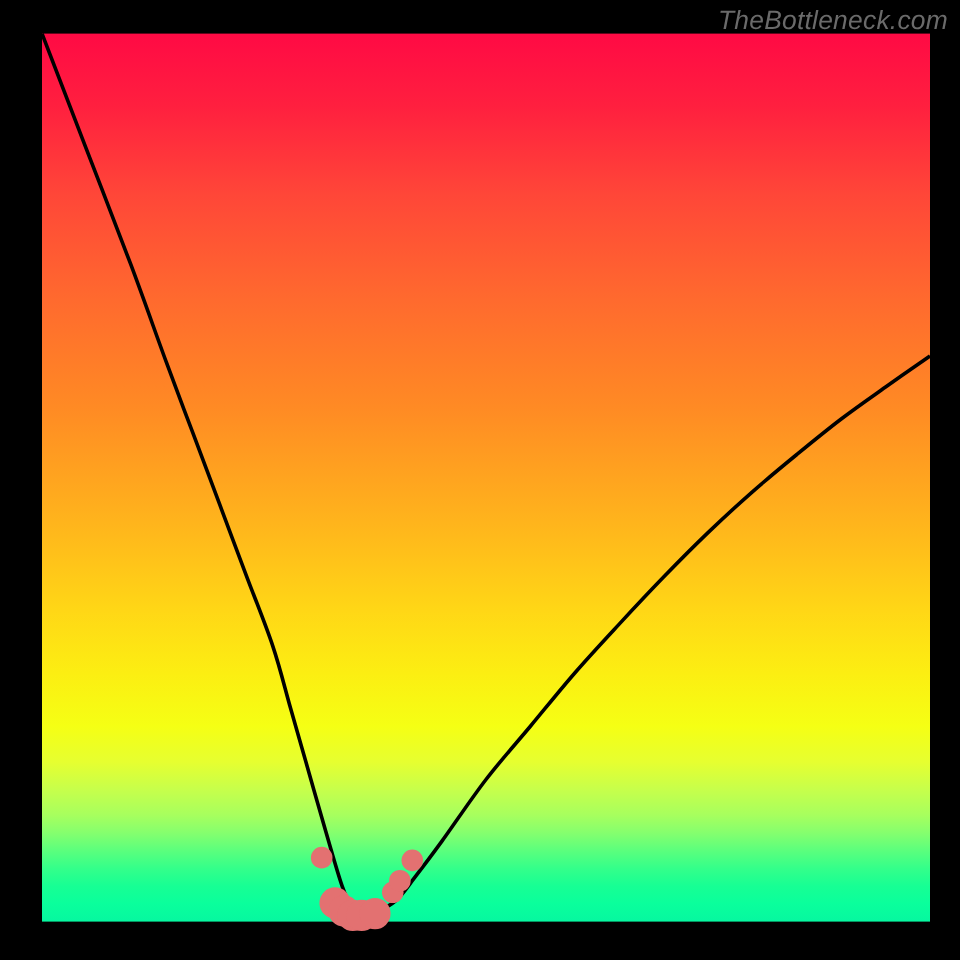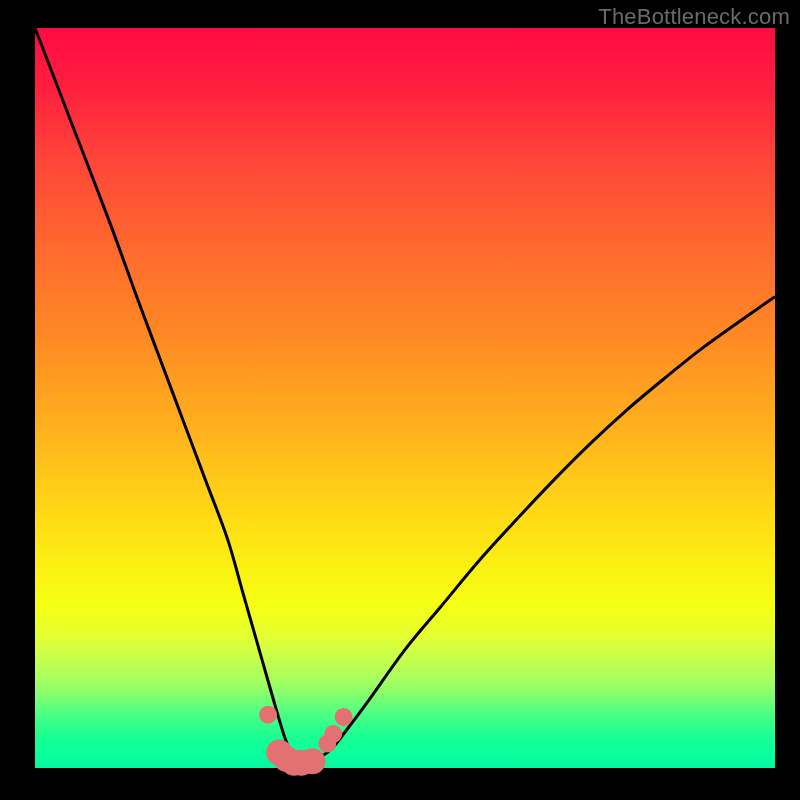--- a/index.html
+++ b/index.html
@@ -11,20 +11,21 @@
     overflow: hidden;
     font-family: Arial, Helvetica, sans-serif;
   }
   .frame {
     position: absolute;
     left: 0;
     top: 0;
     width: 800px;
     height: 800px;
     background: #000;
+    font-style: italic;
   }
   .plot-area {
     position: absolute;
     left: 35px;
     top: 28px;
     width: 740px;
     height: 740px;
     background: linear-gradient(
       to bottom,
       #ff0a44 0%,

